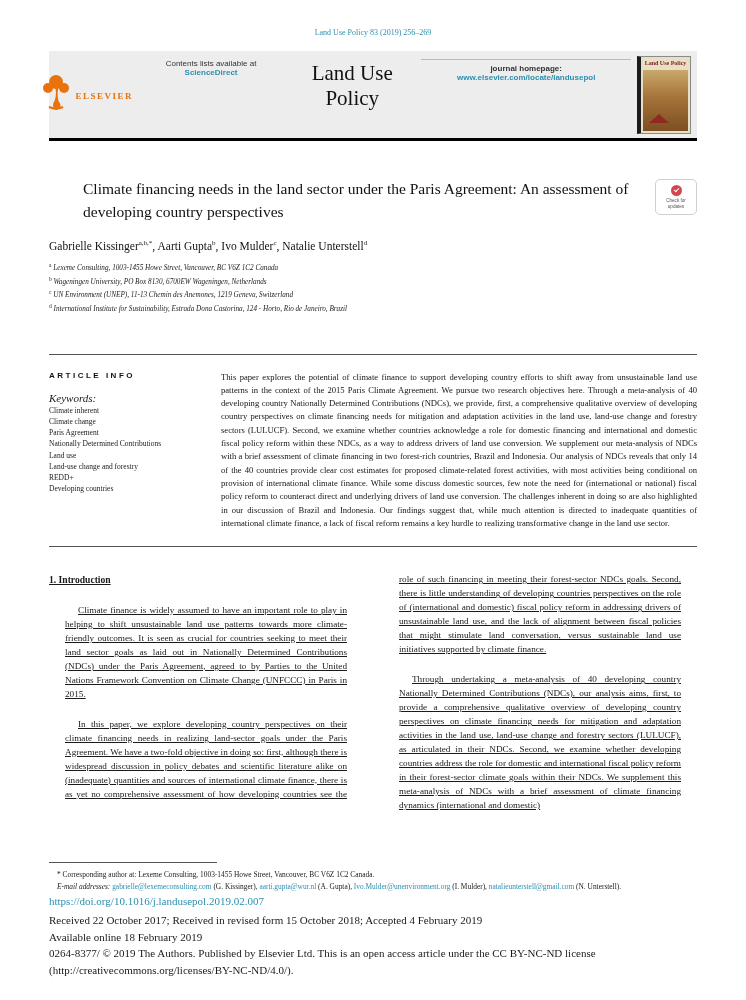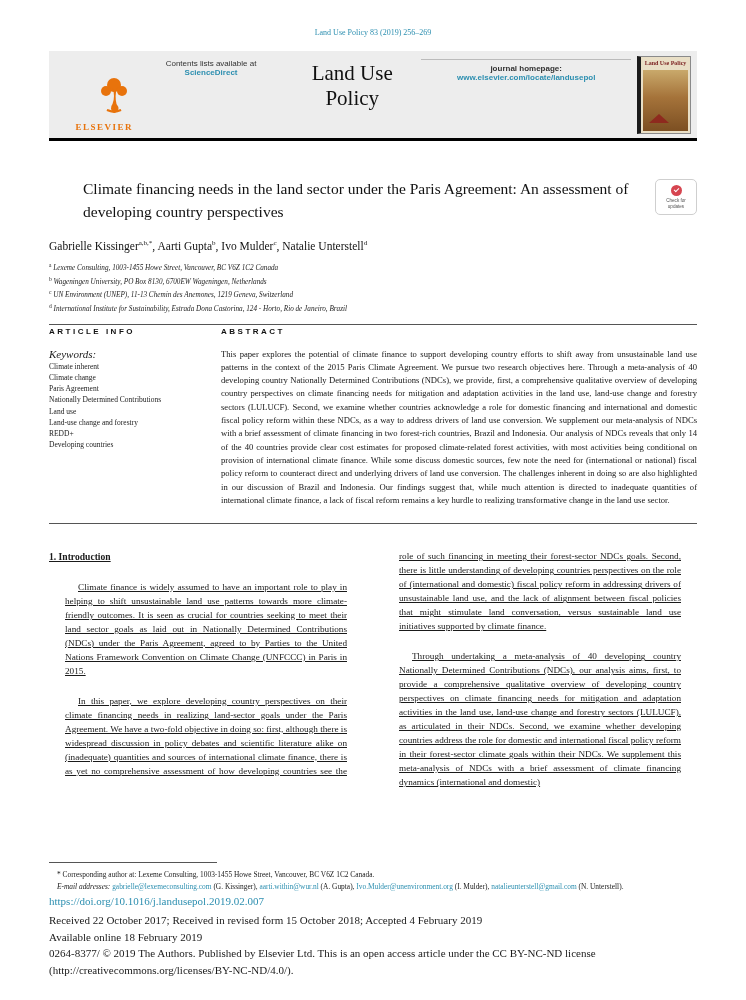--- a/index.html
+++ b/index.html
@@ -11,21 +11,21 @@
   }
   a, .link { color:#2d8fb0; text-decoration:none; cursor:pointer; }
 
   .journal-ref { text-align:center; font-size:8px; color:#2d8fb0; margin-bottom:14px; }
 
   .header-box {
     background:#ededed; display:flex; align-items:stretch;
     padding:5px 6px 4px; position:relative;
   }
   .header-rule { height:3px; background:#000; }
-  .elsevier-col { width:78px; display:flex; flex-direction:column; align-items:flex-end; justify-content:flex-end; padding:2px 0 2px; }
+  .elsevier-col { width:78px; display:flex; align-items:center; justify-content:flex-end; padding:2px 0 2px; }
   .elsevier-wordmark { color:#e8730c; font-size:9px; font-weight:bold; letter-spacing:1.5px; margin-top:2px; font-family:"Liberation Serif", serif; }
   .header-center { flex:1; display:flex; flex-direction:row; justify-content:space-between; text-align:center; padding:3px 6px 2px; }
   .contents-line { font-size:8px; font-family:"Liberation Sans", sans-serif; color:#333; }
   .contents-line .link { font-weight:bold; }
   .journal-title { font-size:21px; color:#111; margin:2px 0 4px; }
   .homepage-line { font-size:8px; font-family:"Liberation Sans", sans-serif; font-weight:bold; color:#333; border-top:1px solid #bbb; padding-top:4px; }
   .cover {
     width:54px; align-self:center; border:1px solid #8a8a8a; border-left:4px solid #1c1c1c;
     background:#e9dfc6; height:78px; padding:3px 2px 2px; display:flex; flex-direction:column;
   }
@@ -44,21 +44,21 @@
   .check-icon::after { content:""; position:absolute; left:3px; top:3px; width:4px; height:2px; border-left:1.5px solid #fff; border-bottom:1.5px solid #fff; transform:rotate(-45deg); }
   .check-text { font-size:4.6px; font-family:"Liberation Sans", sans-serif; color:#555; text-align:center; line-height:1.2; width:36px; }
 
   .authors { margin-top:16px; font-size:11.5px; color:#111; }
   .author:not(:last-of-type)::after { content:", "; }
   .authors sup { font-size:7px; }
 
   .affiliations { margin-top:9px; font-style:italic; font-size:7.2px; line-height:1.55; color:#222; }
   .affiliations sup { font-size:5.5px; font-style:normal; }
 
-  .info-section { margin-top:8px; border-top:1px solid #555; border-bottom:1px solid #555; display:flex; padding:2px 0 16px; }
+  .info-section { margin-top:38px; border-top:1px solid #555; border-bottom:1px solid #555; display:flex; padding:16px 0 16px; }
   .info-left { width:172px; flex:0 0 auto; padding-right:24px; }
   .info-right { flex:1; }
   .sec-heading { font-size:8px; font-family:"Liberation Sans", sans-serif; font-weight:bold; letter-spacing:2.5px; margin-bottom:12px; color:#111; }
   .keywords-label { font-style:italic; font-size:11px; margin-bottom:1px; }
   .keyword { font-size:7.5px; line-height:1.5; }
   .abstract-text { font-size:8.6px; line-height:1.55; text-align:justify; color:#151515; }
 
   .intro { margin-top:26px; column-count:2; column-gap:20px; font-size:9.2px; line-height:1.52; text-align:justify;text-decoration:underline; }
   .intro-heading { font-weight:bold; font-size:9.6px; margin:0 0 12px; }
   .intro p { margin:16px; text-indent:13px; }
@@ -138,38 +138,37 @@
       <div class="keyword">Climate inherent</div>
       <div class="keyword">Climate change</div>
       <div class="keyword">Paris Agreement</div>
       <div class="keyword">Nationally Determined Contributions</div>
       <div class="keyword">Land use</div>
       <div class="keyword">Land-use change and forestry</div>
       <div class="keyword">REDD+</div>
       <div class="keyword">Developing countries</div>
     </div>
     <div class="info-right">
-      <div class="sec-heading">ABSTRACT</div>
       <div class="abstract-text">This paper explores the potential of climate finance to support developing country efforts to shift away from unsustainable land use patterns in the context of the 2015 Paris Climate Agreement. We pursue two research objectives here. Through a meta-analysis of 40 developing country Nationally Determined Contributions (NDCs), we provide, first, a comprehensive qualitative overview of developing country perspectives on climate financing needs for mitigation and adaptation activities in the land use, land-use change and forestry sectors (LULUCF). Second, we examine whether countries acknowledge a role for domestic financing and international and domestic fiscal policy reform within these NDCs, as a way to address drivers of land use conversion. We supplement our meta-analysis of NDCs with a brief assessment of climate financing in two forest-rich countries, Brazil and Indonesia. Our analysis of NDCs reveals that only 14 of the 40 countries provide clear cost estimates for proposed climate-related forest activities, with most activities being conditional on provision of international climate finance. While some discuss domestic sources, few note the need for (international or national) fiscal policy reform to counteract direct and underlying drivers of land use conversion. The challenges inherent in doing so are also highlighted in our discussion of Brazil and Indonesia. Our findings suggest that, while much attention is directed to inadequate quantities of international climate finance, a lack of fiscal reform remains a key hurdle to realizing transformative change in the land use sector.</div>
     </div>
   </div>
 
   <div class="intro">
     <div class="intro-heading">1. Introduction</div>
     <p>Climate finance is widely assumed to have an important role to play in helping to shift unsustainable land use patterns towards more climate-friendly outcomes. It is seen as crucial for countries seeking to meet their land sector goals as laid out in Nationally Determined Contributions (NDCs) under the Paris Agreement, agreed to by Parties to the United Nations Framework Convention on Climate Change (UNFCCC) in Paris in 2015.</p>
     <p>In this paper, we explore developing country perspectives on their climate financing needs in realizing land-sector goals under the Paris Agreement. We have a two-fold objective in doing so: first, although there is widespread discussion in policy debates and scientific literature alike on (inadequate) quantities and sources of international climate finance, there is as yet no comprehensive assessment of how developing countries see the role of such financing in meeting their forest-sector NDCs goals. Second, there is little understanding of developing countries perspectives on the role of (international and domestic) fiscal policy reform in addressing drivers of unsustainable land use, and the lack of alignment between fiscal policies that might stimulate land conversation, versus sustainable land use initiatives supported by climate finance.</p>
     <p>Through undertaking a meta-analysis of 40 developing country Nationally Determined Contributions (NDCs), our analysis aims, first, to provide a comprehensive qualitative overview of developing country perspectives on climate financing needs for mitigation and adaptation activities in the land use, land-use change and forestry sectors (LULUCF), as articulated in their NDCs. Second, we examine whether developing countries address the role for domestic and international fiscal policy reform in their forest-sector climate goals within their NDCs. We supplement this meta-analysis of NDCs with a brief assessment of climate financing dynamics (international and domestic)</p>
   </div>
 
   <div class="footnote-block">
     <div class="fn-rule"></div>
     <div class="footnote fn-indent">* Corresponding author at: Lexeme Consulting, 1003-1455 Howe Street, Vancouver, BC V6Z 1C2 Canada.</div>
     <div class="footnote fn-indent">
       <span class="email-label">E-mail addresses:</span>
-      <span><span class="link">gabrielle@lexemeconsulting.com</span><span> (G. Kissinger), </span></span><span><span class="link">aarti.within@wur.nl</span><span> (A. Gupta), </span></span><span><span class="link">Ivo.Mulder@unenvironment.org</span><span> (I. Mulder),</span></span>
+      <span><span class="link">gabrielle@lexemeconsulting.com</span><span> (G. Kissinger), </span></span><span><span class="link">aarti.gupta@wur.nl</span><span> (A. Gupta), </span></span><span><span class="link">Ivo.Mulder@unenvironment.org</span><span> (I. Mulder),</span></span>
       <span><span class="link">natalieunterstell@gmail.com</span><span> (N. Unterstell).</span></span>
     </div>
   </div>
 
   <div class="footer-block">
     <span class="link doi">https://doi.org/10.1016/j.landusepol.2019.02.007</span>
     <div>Received 22 October 2017; Received in revised form 15 October 2018; Accepted 4 February 2019</div>
     <div>Available online 18 February 2019</div>
     <div>0264-8377/ © 2019 The Authors. Published by Elsevier Ltd. This is an open access article under the CC BY-NC-ND license</div>
     <div>(http://creativecommons.org/licenses/BY-NC-ND/4.0/).</div>

